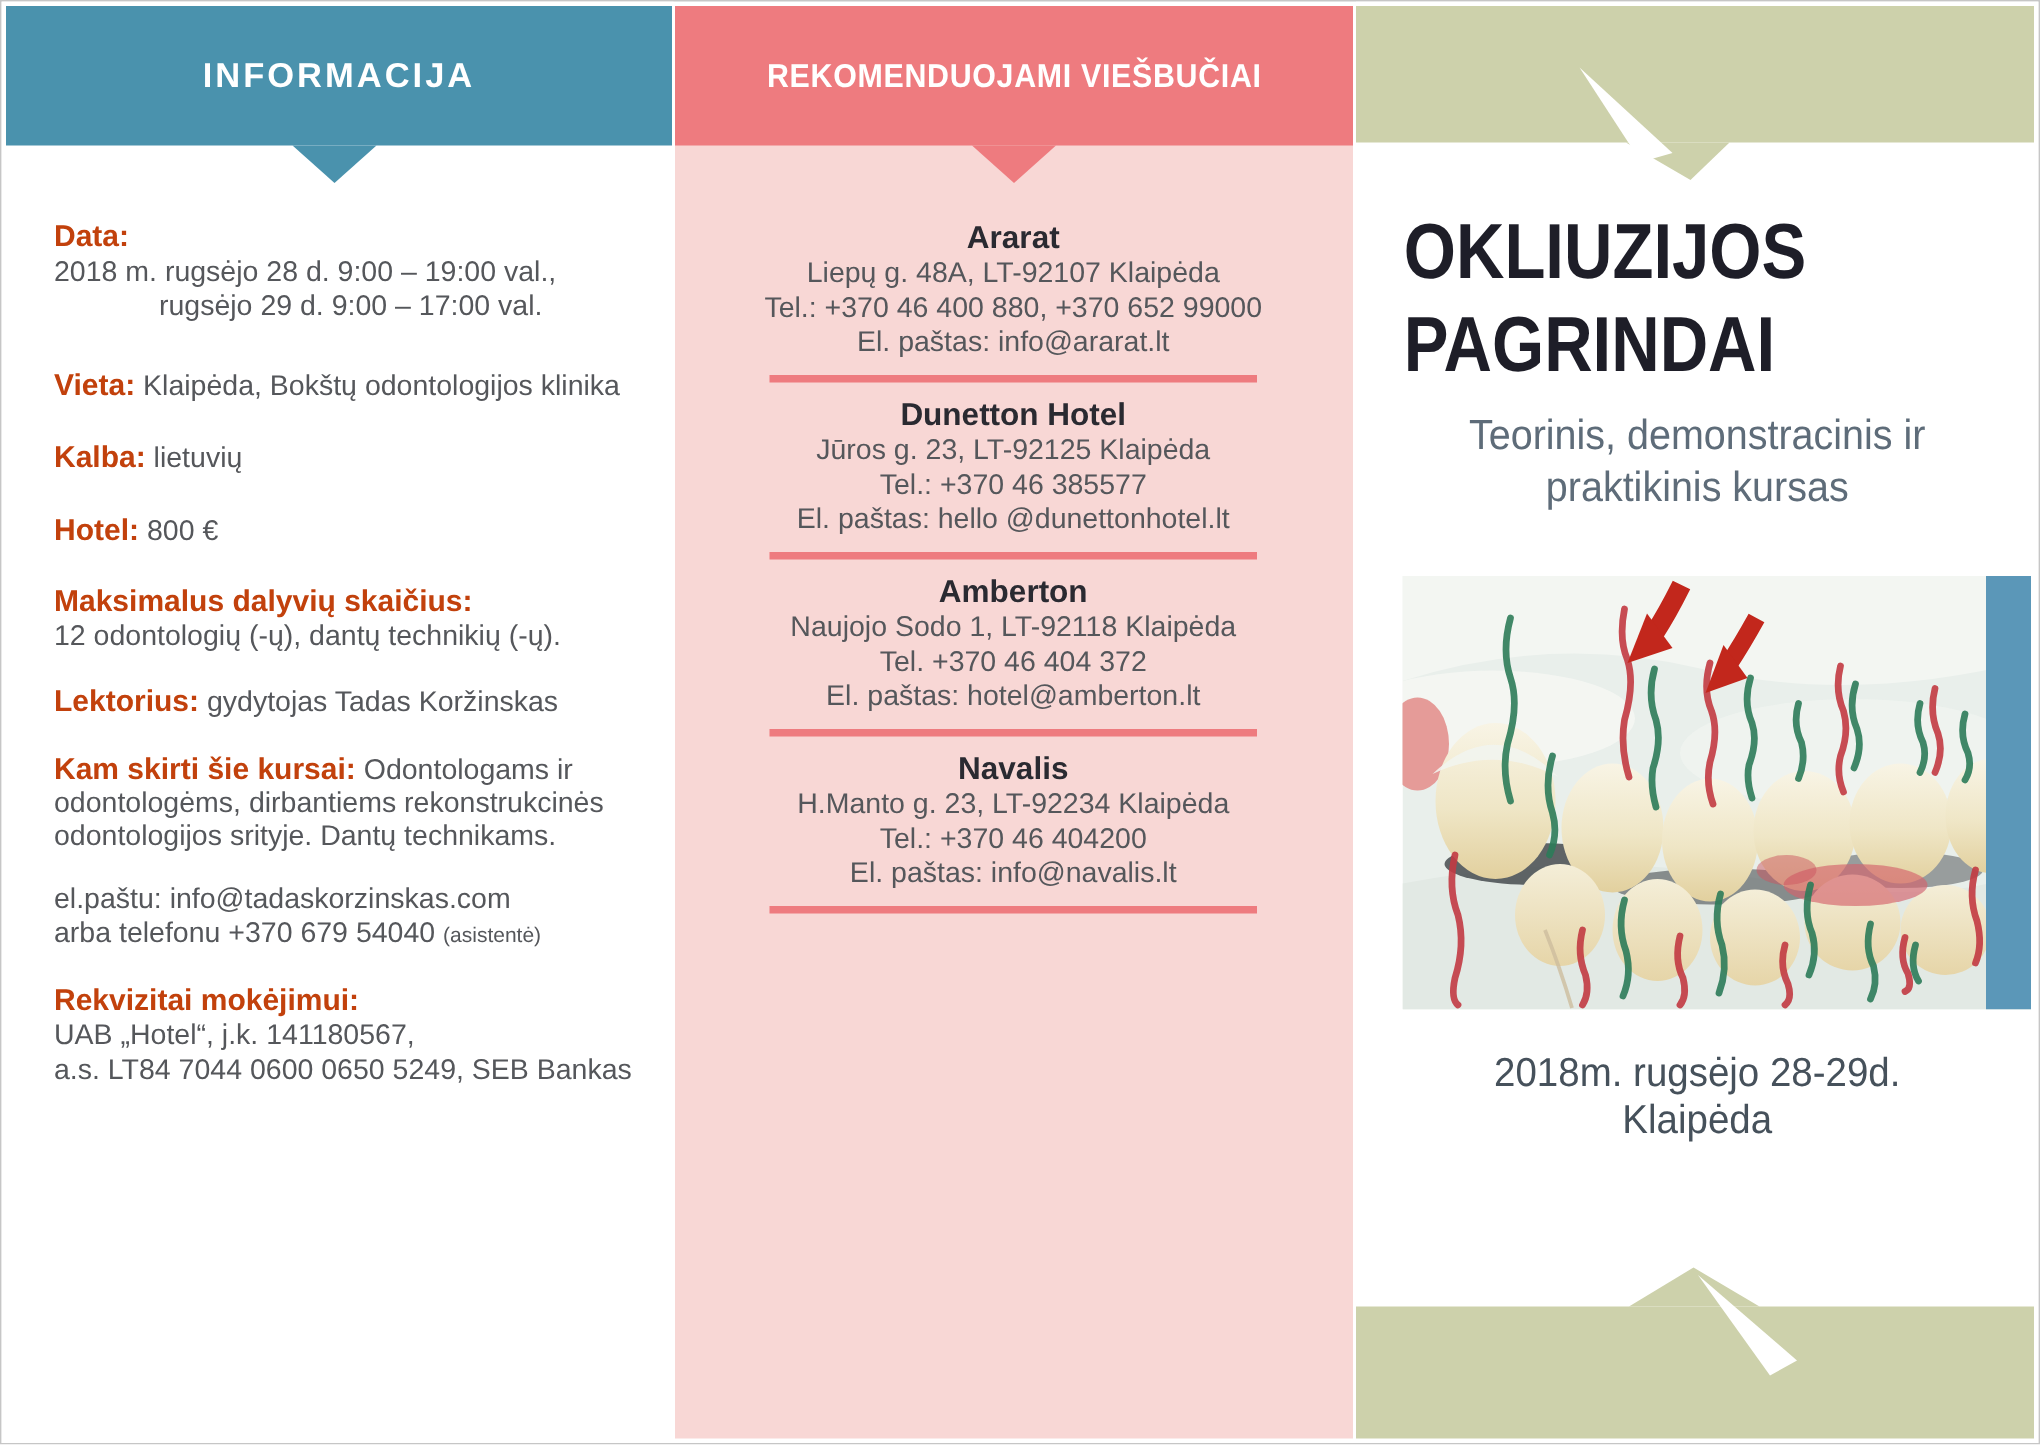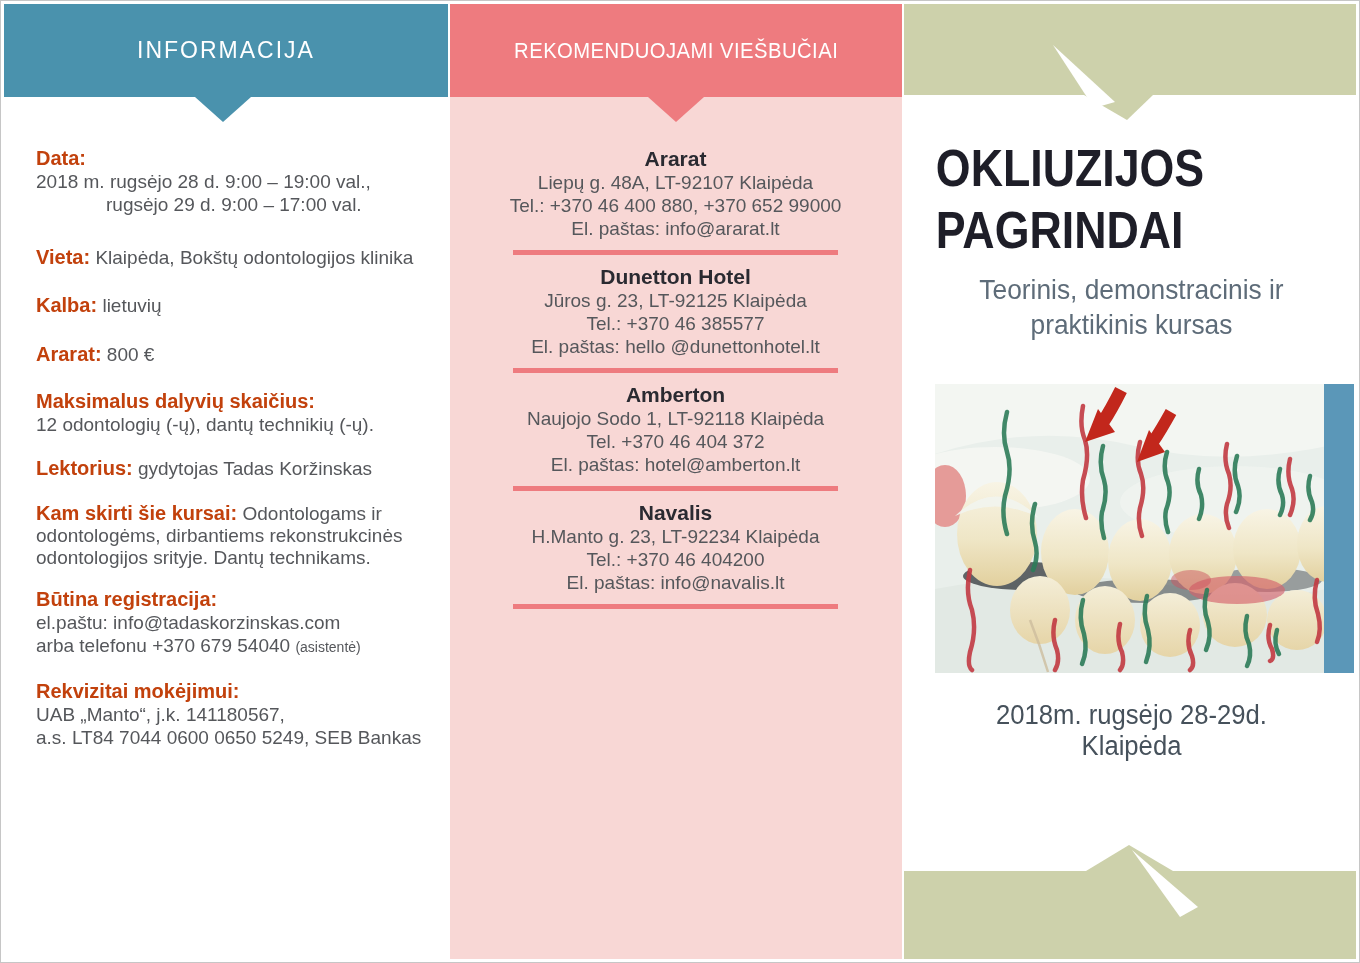--- a/index.html
+++ b/index.html
@@ -5,21 +5,21 @@
   html,body{margin:0;padding:0;background:#fff;}
   .sheet{
     position:relative;width:1358px;height:961px;
     border:1px solid #c6c6c6;background:#ffffff;overflow:hidden;
     font-family:"Liberation Sans",sans-serif;
   }
   
   .banner{
     position:absolute;top:3px;height:93px;
     display:flex;align-items:center;justify-content:center;
-    color:#ffffff;font-weight:normal;
+    color:#ffffff;font-weight:bold;
   }
   .banner .btxt{display:inline-block;white-space:nowrap;}
   .tri{position:absolute;top:96px;width:0;height:0;
        border-left:28px solid transparent;border-right:28px solid transparent;}
 
   
   .panel-left{position:absolute;left:0;top:0;width:448px;height:961px;background:#ffffff;}
   .banner-blue{left:3px;right:1px;background:#4a92ad;font-size:23px;letter-spacing:2px;}
   .tri-blue{left:194px;border-top:25px solid #4a92ad;}
   .left-body{position:absolute;left:35px;right:26px;top:146px;color:#55575b;font-size:19px;line-height:23px;}
@@ -73,40 +73,39 @@
       <div class="sec" style="margin-bottom:30px">
         <span class="lbl">Data:</span>
         <span class="ln">2018 m. rugsėjo 28 d. 9:00 – 19:00 val.,</span>
         <span class="ln indent">rugsėjo 29 d. 9:00 – 17:00 val.</span>
       </div>
 
       <p class="sec ln" style="margin-bottom:25px"><b>Vieta:</b> <span>Klaipėda, Bokštų odontologijos klinika</span></p>
 
       <p class="sec ln" style="margin-bottom:26px"><b>Kalba:</b> <span>lietuvių</span></p>
 
-      <p class="sec ln" style="margin-bottom:24px"><b>Ararat:</b> <span>800 €</span></p>
+      <p class="sec ln" style="margin-bottom:24px"><b>Hotel:</b> <span>800 €</span></p>
 
       <div class="sec" style="margin-bottom:21px">
         <span class="lbl">Maksimalus dalyvių skaičius:</span>
         <span class="ln">12 odontologių (-ų), dantų technikių (-ų).</span>
       </div>
 
       <p class="sec ln" style="margin-bottom:22px"><b>Lektorius:</b> <span>gydytojas Tadas Koržinskas</span></p>
 
       <p class="sec wrapsec" style="margin-bottom:19px"><b>Kam skirti šie kursai:</b> <span>Odontologams ir odontologėms, dirbantiems rekonstrukcinės odontologijos srityje. Dantų technikams.</span></p>
 
       <div class="sec" style="margin-bottom:21px">
-        <span class="lbl">Būtina registracija:</span>
         <span class="ln">el.paštu: info@tadaskorzinskas.com</span>
         <span class="ln"><span>arba telefonu +370 679 54040</span> <span class="small">(asistentė)</span></span>
       </div>
 
       <div class="sec">
         <span class="lbl">Rekvizitai mokėjimui:</span>
-        <span class="ln">UAB „Manto“, j.k. 141180567,</span>
+        <span class="ln">UAB „Hotel“, j.k. 141180567,</span>
         <span class="ln">a.s. LT84 7044 0600 0650 5249, SEB Bankas</span>
       </div>
     </div>
   </section>
 
   <section class="panel-mid">
     <div class="pinkbg"></div>
     <header class="banner banner-coral">
       <span class="btxt">REKOMENDUOJAMI VIEŠBUČIAI</span>
     </header>

